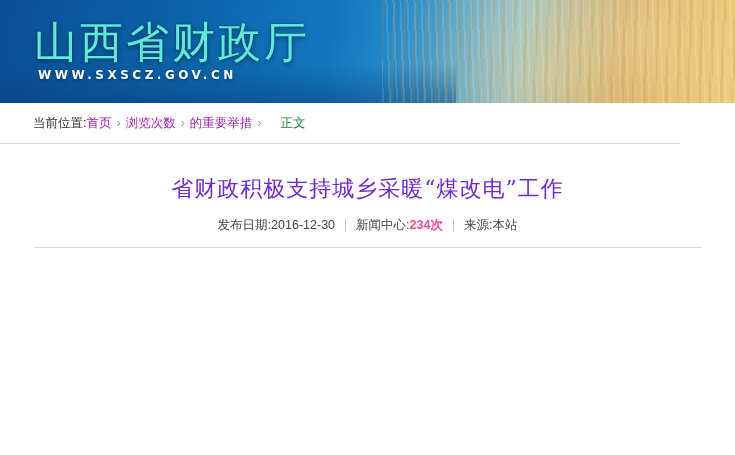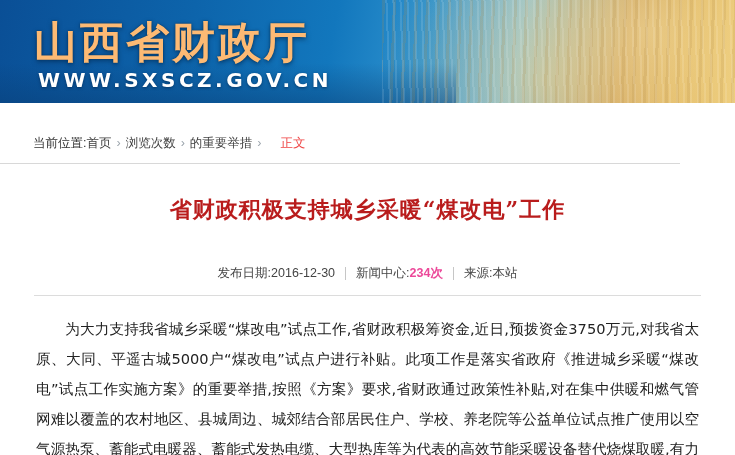--- a/index.html
+++ b/index.html
@@ -62,86 +62,85 @@
     width: 62%;
     height: 48px;
     background: linear-gradient(180deg, rgba(10,70,130,0.0) 0%, rgba(8,60,115,0.55) 100%);
   }
   .banner-title {
     position: absolute;
     left: 34px;
     top: 14px;
     font-family: "DejaVu Serif", "Liberation Serif", serif;
     font-size: 43px;
-    font-weight: bold;
+    font-weight: normal;
     letter-spacing: 3px;
-    color: #fdba74;
+    color: #5eead4;
     text-shadow: 0 2px 5px rgba(0,40,80,0.65), 0 0 2px rgba(0,0,0,0.4);
     white-space: nowrap;
   }
   .banner-url {
     position: absolute;
     left: 38px;
     top: 68px;
     font-family: "DejaVu Sans", "Liberation Sans", sans-serif;
-    font-size: 20px;
+    font-size: 12px;
     font-weight: bold;
     letter-spacing: 3.5px;
     color: #ffffff;
     text-shadow: 0 1px 3px rgba(0,40,80,0.7);
     white-space: nowrap;
   }
 
   
   .crumb-wrap {
     position: relative;
     width: 680px;
     height: 40px;
     background: #ffffff;
     border-bottom: 1px solid #d8d8d8;
-    margin-top: 20px;
   }
   .crumb {
     position: absolute;
     left: 33px;
     top: 0;
     height: 40px;
     display: flex;
     align-items: center;
     font-size: 12.5px;
     color: #333333;
     white-space: nowrap;
   }
   .crumb span { display: inline-block; }
   .crumb .sep {
     color: #9aa3ab;
     margin: 0 5px;
   }
   .crumb .lead { color: #333; }
-  .crumb .lnk { color: #404040; text-decoration: none; }
-  .crumb .cur { color: #ef4444; margin-left: 14px; }
+  .crumb .lnk { color: #a21caf; text-decoration: none; }
+  .crumb .cur { color: #15803d; margin-left: 14px; }
 
   
   .content {
     position: relative;
     width: 735px;
     padding-top: 30px;
   }
   .art-title {
     text-align: center;
     font-family: "DejaVu Serif", "Liberation Serif", serif;
     font-size: 22px;
-    font-weight: bold;
-    color: #b91c1c;
+    font-weight: normal;
+    color: #6d28d9;
     letter-spacing: 1px;
     line-height: 1.4;
     margin: 0 40px;
   }
   .meta {
-    margin-top: 40px;
+    margin-top: 12px;
     text-align: center;
     font-size: 12.5px;
     color: #444444;
     display: flex;
     justify-content: center;
     align-items: center;
     gap: 0;
     white-space: nowrap;
   }
   .meta .cell { padding: 0 10px; }
@@ -199,16 +198,15 @@
     <div class="meta">
       <span class="cell"><span>发布日期:</span><span>2016-12-30</span></span>
       <span class="divider"></span>
       <span class="cell"><span>新闻中心:</span><span class="count">234次</span></span>
       <span class="divider"></span>
       <span class="cell"><span>来源:</span><span>本站</span></span>
     </div>
 
     <div class="meta-rule"></div>
 
-    <p class="body-text">为大力支持我省城乡采暖“煤改电”试点工作,省财政积极筹资金,近日,预拨资金3750万元,对我省太原、大同、平遥古城5000户“煤改电”试点户进行补贴。此项工作是落实省政府《推进城乡采暖“煤改电”试点工作实施方案》的重要举措,按照《方案》要求,省财政通过政策性补贴,对在集中供暖和燃气管网难以覆盖的农村地区、县城周边、城郊结合部居民住户、学校、养老院等公益单位试点推广使用以空气源热泵、蓄能式电暖器、蓄能式发热电缆、大型热库等为代表的高效节能采暖设备替代烧煤取暖,有力推进试点改造任务完成。</p>
   </div>
 
 </div>
 
 </body></html>

